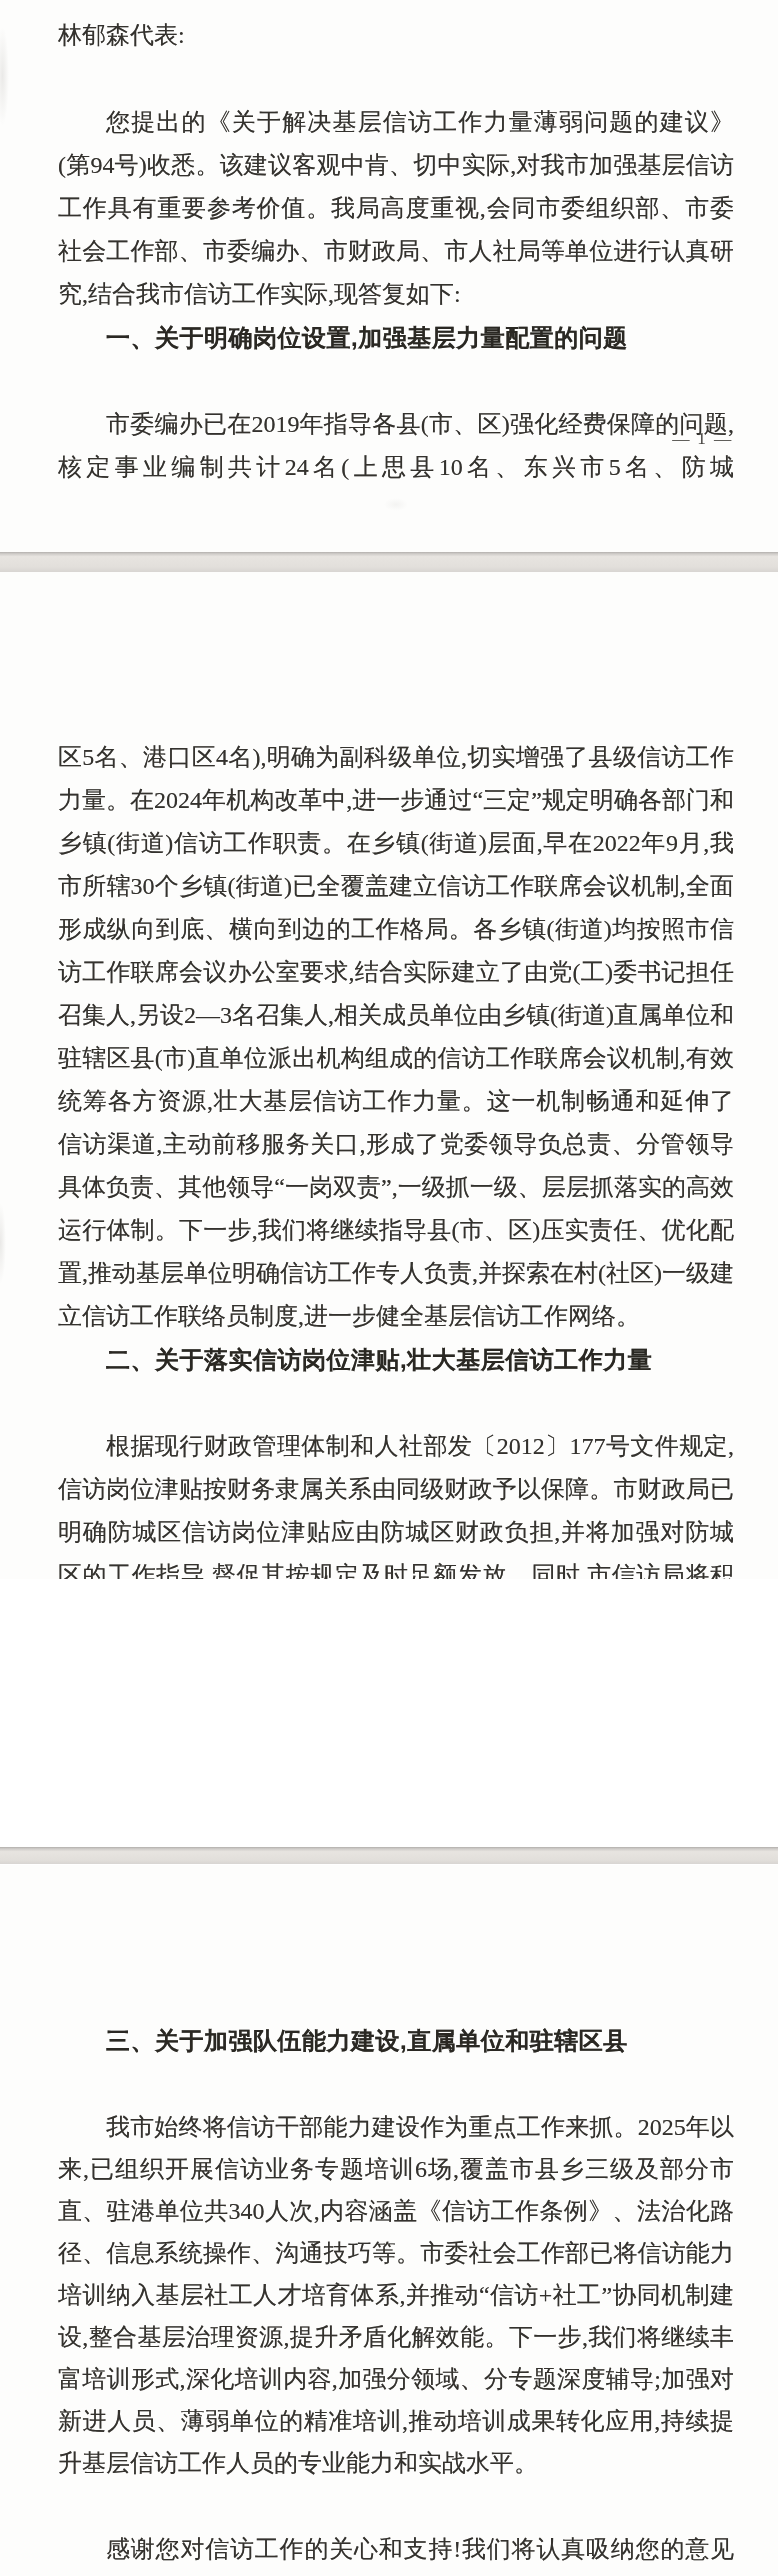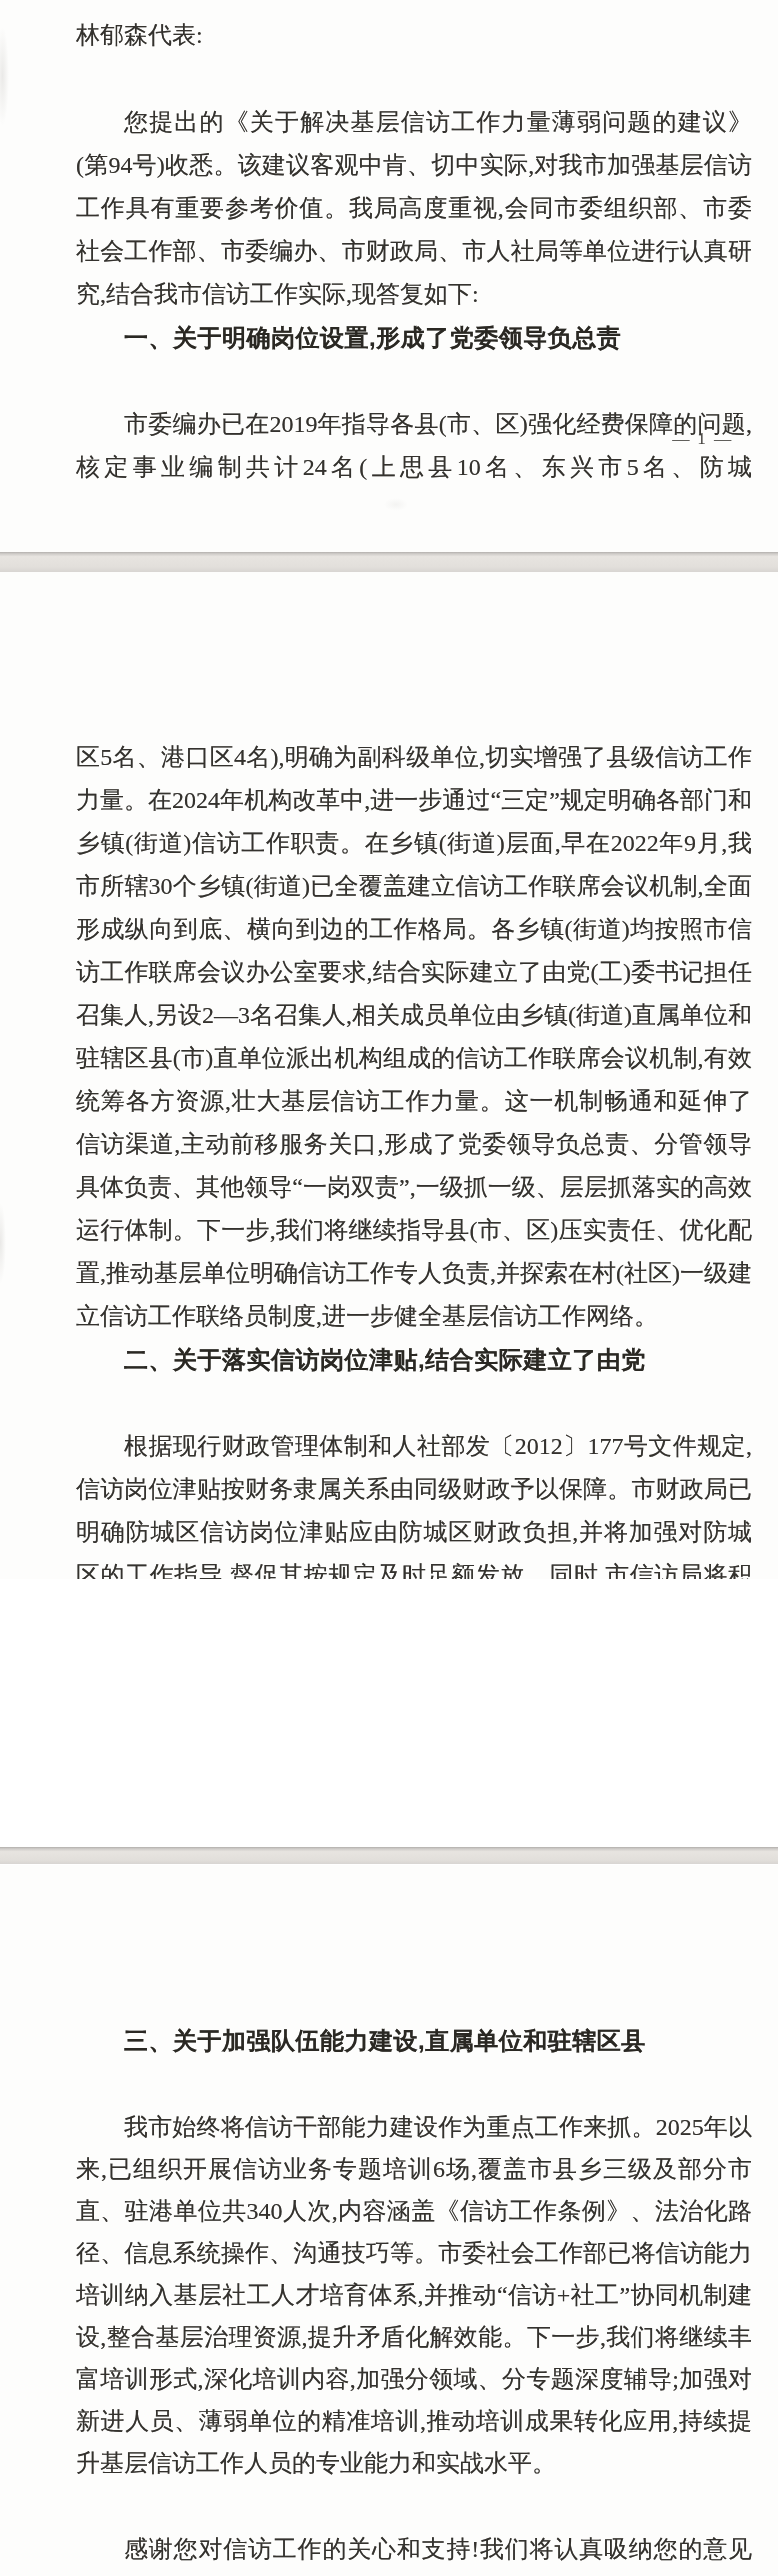--- a/index.html
+++ b/index.html
@@ -31,21 +31,21 @@
     width: 778px;
     background: linear-gradient(to bottom,
       #b2afac 0px, #cfccc9 1.8px, #e7e4e0 4.6px,
       #e2dfdb 75%, #d8d5d2 100%);
   }
   #gap-1 { top: 552px;  height: 20px; }
   #gap-2 { top: 1847px; height: 17.3px; }
 
   .text-col {
     position: absolute;
-    left: 76px;
+    left: 58px;
     width: 676px;
     color: #34322e;
     font-size: 24px;
     text-shadow: 0 0 0.5px rgba(52, 50, 46, 0.55);
   }
   #page-1 .text-col { top: 13.7px;  line-height: 43px; }
   #page-2 .text-col { top: 164px; line-height: 43px; }
   #page-3 .text-col { top: 155px; line-height: 42px; }
 
   .para {
@@ -93,34 +93,34 @@
 </head>
 <body>
 
 <div>
 
   <section class="page" id="page-1">
     <div class="scan-artifact artifact-1"></div>
     <div class="text-col">
       <p class="salutation">林郁森代表:</p>
       <p class="para indent">您提出的《关于解决基层信访工作力量薄弱问题的建议》(第94号)收悉。该建议客观中肯、切中实际,对我市加强基层信访工作具有重要参考价值。我局高度重视,会同市委组织部、市委社会工作部、市委编办、市财政局、市人社局等单位进行认真研究,结合我市信访工作实际,现答复如下:</p>
-      <h2 class="heading">一、关于明确岗位设置,形成了党委领导负总责</h2>
+      <h2 class="heading">一、关于明确岗位设置,加强基层力量配置的问题</h2>
       <p class="para indent cut-line">市委编办已在2019年指导各县(市、区)强化经费保障的问题,核定事业编制共计24名(上思县10名、东兴市5名、防城</p>
     </div>
     <div class="scan-artifact artifact-3"></div>
     <div class="page-num" id="page-num-1">— 1 —</div>
   </section>
 
   <div class="page-gap" id="gap-1"></div>
 
   <section class="page" id="page-2">
     <div class="scan-artifact artifact-2"></div>
     <div class="text-col">
       <p class="para">区5名、港口区4名),明确为副科级单位,切实增强了县级信访工作力量。在2024年机构改革中,进一步通过“三定”规定明确各部门和乡镇(街道)信访工作职责。在乡镇(街道)层面,早在2022年9月,我市所辖30个乡镇(街道)已全覆盖建立信访工作联席会议机制,全面形成纵向到底、横向到边的工作格局。各乡镇(街道)均按照市信访工作联席会议办公室要求,结合实际建立了由党(工)委书记担任召集人,另设2—3名召集人,相关成员单位由乡镇(街道)直属单位和驻辖区县(市)直单位派出机构组成的信访工作联席会议机制,有效统筹各方资源,壮大基层信访工作力量。这一机制畅通和延伸了信访渠道,主动前移服务关口,形成了党委领导负总责、分管领导具体负责、其他领导“一岗双责”,一级抓一级、层层抓落实的高效运行体制。下一步,我们将继续指导县(市、区)压实责任、优化配置,推动基层单位明确信访工作专人负责,并探索在村(社区)一级建立信访工作联络员制度,进一步健全基层信访工作网络。</p>
-      <h2 class="heading">二、关于落实信访岗位津贴,结合实际建立了由党</h2>
+      <h2 class="heading">二、关于落实信访岗位津贴,壮大基层信访工作力量</h2>
       <p class="para indent">根据现行财政管理体制和人社部发〔2012〕177号文件规定,信访岗位津贴按财务隶属关系由同级财政予以保障。市财政局已明确防城区信访岗位津贴应由防城区财政负担,并将加强对防城区的工作指导,督促其按规定及时足额发放。同时,市信访局将积极配合财政、人社部门,加强对县(市、区)信访经费保障情况的跟踪和协调,推动基层信访工作条件逐步改善。</p>
     </div>
     <div class="page-num" id="page-num-2">— 2 —</div>
   </section>
 
   <div class="page-gap" id="gap-2"></div>
 
   <section class="page" id="page-3">
     <div class="text-col">
       <h2 class="heading">三、关于加强队伍能力建设,直属单位和驻辖区县</h2>

